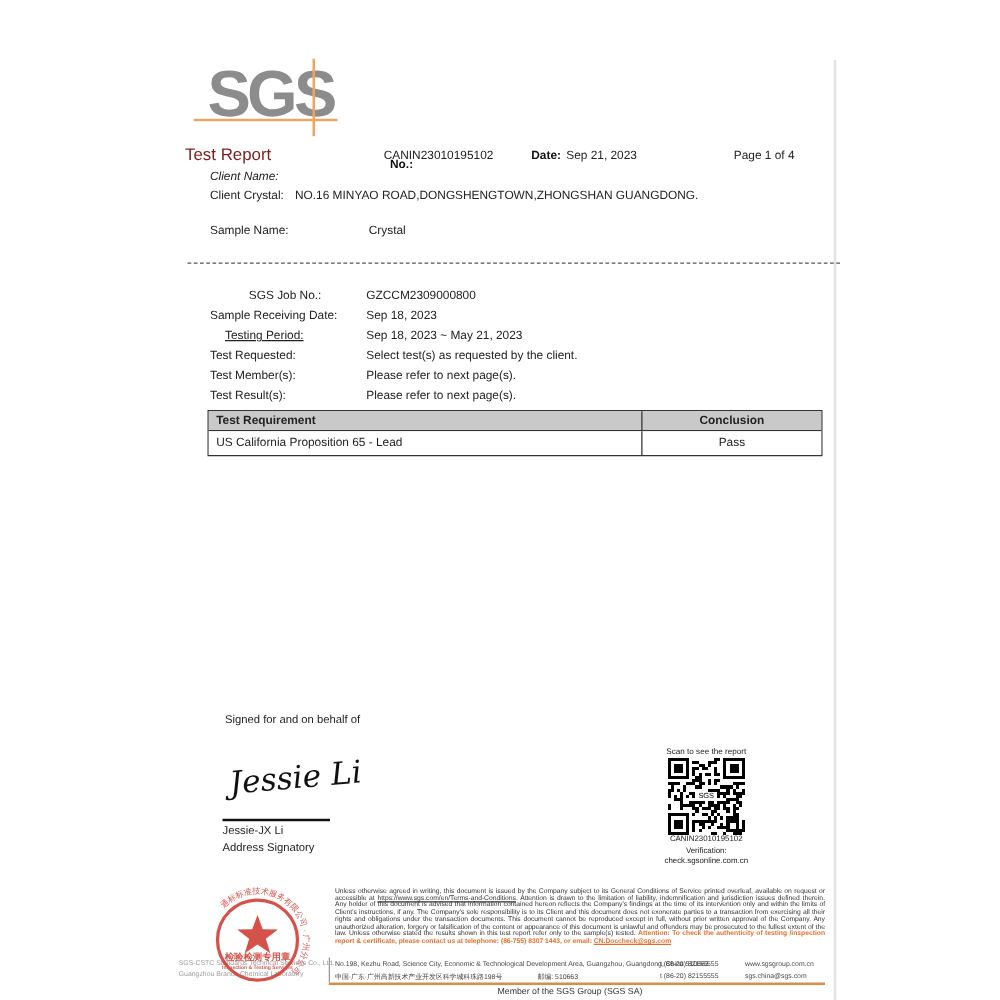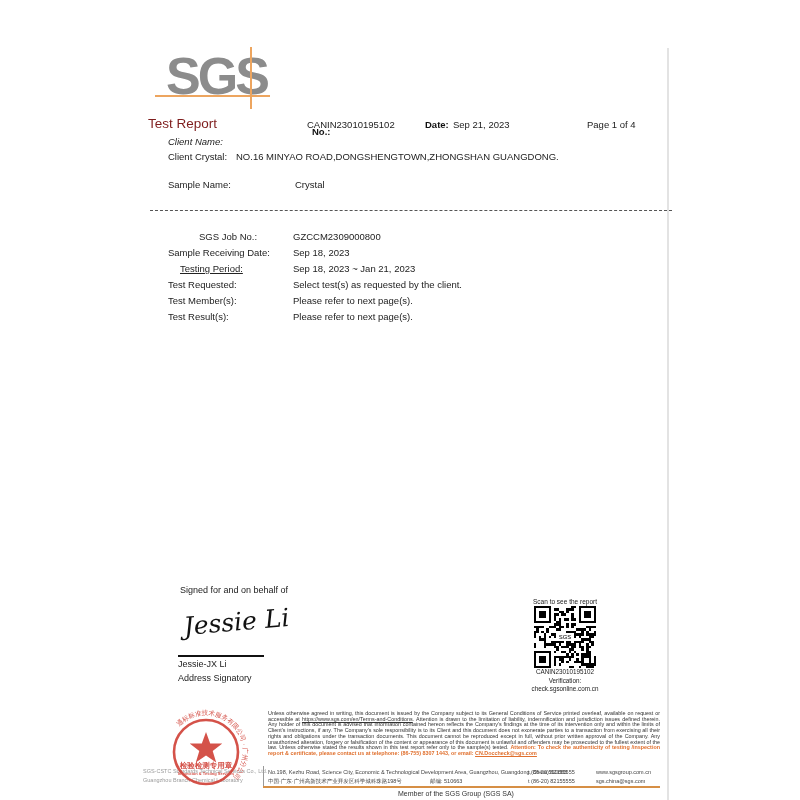--- a/index.html
+++ b/index.html
@@ -75,30 +75,40 @@
   <div class="abs txt" style="left:168px; top:179px;">Sample Name:</div>
   <div class="abs txt" style="left:295px; top:179px;">Crystal</div>
 
   <div class="abs dashes" style="left:150px; top:203px; width:522px; height:8px;"></div>
 
   <div class="abs txt" style="left:168px; top:231px;margin-left:31px;">SGS Job No.:</div>
   <div class="abs txt" style="left:293px; top:231px;">GZCCM2309000800</div>
   <div class="abs txt" style="left:168px; top:247px;">Sample Receiving Date:</div>
   <div class="abs txt" style="left:293px; top:247px;">Sep 18, 2023</div>
   <div class="abs txt" style="left:180px; top:263px;text-decoration:underline;">Testing Period:</div>
-  <div class="abs txt" style="left:293px; top:263px;">Sep 18, 2023 ~ Jan 21, 2023</div>
+  <div class="abs txt" style="left:293px; top:263px;">Sep 18, 2023 ~ May 21, 2023</div>
   <div class="abs txt" style="left:168px; top:279px;">Test Requested:</div>
   <div class="abs txt" style="left:293px; top:279px;">Select test(s) as requested by the client.</div>
   <div class="abs txt" style="left:168px; top:295px;">Test Member(s):</div>
   <div class="abs txt" style="left:293px; top:295px;">Please refer to next page(s).</div>
   <div class="abs txt" style="left:168px; top:311px;">Test Result(s):</div>
   <div class="abs txt" style="left:293px; top:311px;">Please refer to next page(s).</div>
 
-
-  <div class="abs small" style="left:180px; top:585px;">Signed for and on behalf of</div>
+  <div class="abs rtable" style="left:166px; top:328px; width:492px;">
+    <div class="hdr">
+      <div class="c1">Test Requirement</div>
+      <div class="c2">Conclusion</div>
+    </div>
+    <div class="row">
+      <div class="c1" style="padding:4px 0 4px 6px;">US California Proposition 65 - Lead</div>
+      <div class="c2" style="padding:4px 0;">Pass</div>
+    </div>
+  </div>
+
+  <div class="abs small" style="left:180px; top:570px;">Signed for and on behalf of</div>
   <div class="abs" style="left:185px; top:612px; width:140px; height:45px;">
     <span class="sig-script">Jessie Li</span>
   </div>
   <div class="abs sig-line" style="left:178px; top:655px; width:86px;"></div>
   <div class="abs small" style="left:178px; top:659px;">Jessie-JX Li</div>
   <div class="abs small" style="left:178px; top:673px;">Address Signatory</div>
 
   <div class="abs qr-cap" style="left:524px; top:598px; width:82px;">Scan to see the report</div>
   <div class="abs" style="left:534px; top:606px; width:62px; height:62px;">
     <svg id="qr-svg" width="62" height="62" viewBox="0 0 25 25" shape-rendering="crispEdges">

